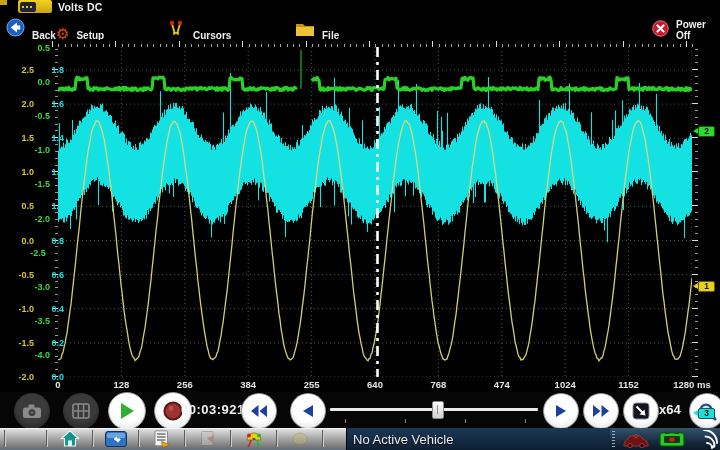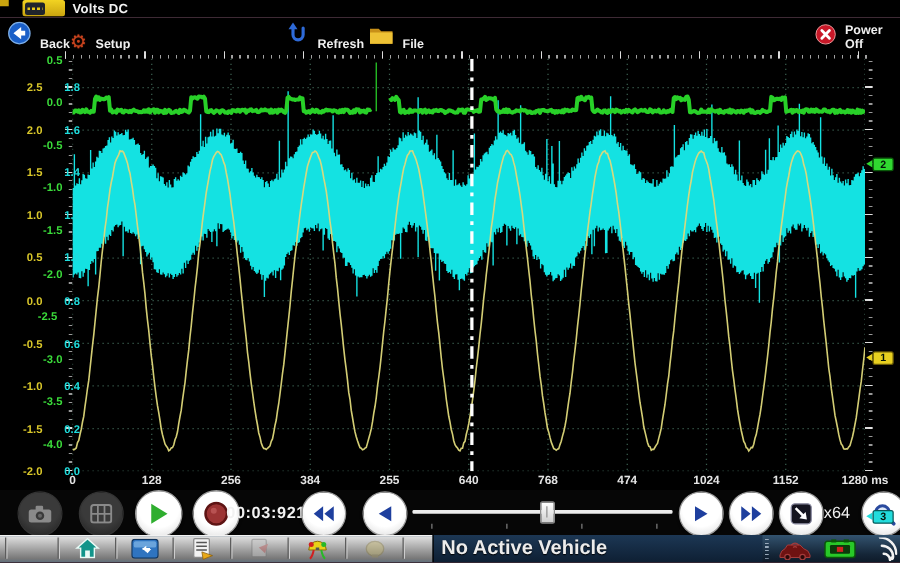--- a/index.html
+++ b/index.html
@@ -40,36 +40,36 @@
         border-bottom:3.3px solid transparent;}
   .chmark .box{position:absolute;left:0;top:0;width:17px;height:11px;border-radius:2px;border:1px solid #061;
         box-sizing:border-box;font-size:8.5px;font-weight:bold;color:#04140a;text-align:center;line-height:9px;}
   
   .controlbar{position:absolute;left:0;top:392px;width:720px;height:36px;background:#060606;}
   .cbtn{position:absolute;border-radius:50%;display:flex;align-items:center;justify-content:center;cursor:pointer;}
   .cbtn.white{background:radial-gradient(circle at 50% 35%,#ffffff 0 55%,#d8d8d8 100%);border:1px solid #9a9a9a;
         box-shadow:0 1px 2px rgba(0,0,0,.8);}
   .cbtn.dark{background:radial-gradient(circle at 50% 35%,#3a3a3a 0 55%,#1e1e1e 100%);border:1px solid #333;}
   .time{position:absolute;left:181px;top:10px;font-size:13px;font-weight:bold;color:#f2f2f2;letter-spacing:.5px;}
-  .zoomfactor{position:absolute;left:659px;top:10px;font-size:13px;font-weight:normal;color:#f2f2f2;}
+  .zoomfactor{position:absolute;left:659px;top:10px;font-size:13px;font-weight:bold;color:#f2f2f2;}
   .slider-track{position:absolute;left:330px;top:16px;width:208px;height:3px;background:#ececec;border-radius:1px;cursor:pointer;}
   .slider-thumb{position:absolute;left:432px;top:9px;width:10px;height:16px;background:linear-gradient(#ffffff,#cfcfcf);
         border:1px solid #8a8a8a;border-radius:2px;cursor:grab;}
   .slider-thumb:after{content:"";position:absolute;left:4px;top:3px;width:1px;height:9px;background:#909090;}
   .slider-tick{position:absolute;top:27px;width:1px;height:4px;background:#7d7d7d;}
   
   .taskbar{position:absolute;left:0;top:428px;width:720px;height:22px;
         background:linear-gradient(#33536f,#152638 70%,#0d1a28);}
   .taskbar .grayzone{position:absolute;left:0;top:0;width:346px;height:22px;
         background:linear-gradient(#e0e0e0,#a8a8a8 45%,#787878 85%,#5f6e7c);border-top:1px solid #f2f2f2;box-sizing:border-box;}
   .tk-btn{position:absolute;top:1px;width:40px;height:19px;display:flex;align-items:center;justify-content:center;cursor:pointer;}
   .tk-sep{position:absolute;top:2px;width:1px;height:17px;background:#5c5c5c;box-shadow:1px 0 0 #cdcdcd;}
   .veh-panel{position:absolute;left:346px;top:0;width:264px;height:22px;background:linear-gradient(#1c3754,#0e1f33);
         border-left:1px solid #000;box-sizing:border-box;display:flex;align-items:center;}
-  .veh-panel span{font-size:16px;font-weight:bold;color:#ececec;padding-left:6px;text-shadow:0 1px 1px #000;}
+  .veh-panel span{font-size:13px;font-weight:normal;color:#ececec;padding-left:6px;text-shadow:0 1px 1px #000;}
   .tk-status{position:absolute;top:2px;height:19px;display:flex;align-items:center;justify-content:center;}
   .tk-dots{position:absolute;left:612px;top:3px;width:3px;height:16px;
         background:repeating-linear-gradient(0deg,#9ab 0 1px,transparent 1px 3px);}
 </style>
 </head>
 <body>
 
 <div id="screen">
 
   <div class="titlebar">
@@ -87,28 +87,32 @@
             <circle cx="10" cy="10" r="9" fill="#1a5fc8" stroke="#7fb0e8" stroke-width="1"></circle>
             <path d="M11.5 4.8 L5 10 L11.5 15.2 V12 h3.4 V8 h-3.4 Z" fill="#fff"></path>
           </svg>
       </span>
       <span class="lbl">Back</span>
     </div>
     <div class="tb-item" style="left:56px">
       <span class="gear">⚙</span>
       <span class="lbl">Setup</span>
     </div>
-    <div class="tb-item" style="left:229px">
+    <div class="tb-item" style="left:166px">
       <span>
-        <svg width="18" height="20" viewBox="0 0 20 20">
-            <path d="M6 5 v7 a4.5 4.5 0 0 0 9 0 V6" fill="none" stroke="#2e6ad8" stroke-width="2.8" stroke-linecap="round"></path>
-            <polygon points="6,1 10,7 2,7" fill="#2e6ad8"></polygon>
+        <svg width="20" height="18" viewBox="0 0 20 18">
+            <line x1="6" y1="5" x2="9" y2="15" stroke="#e8c818" stroke-width="1.8"></line>
+            <line x1="14" y1="5" x2="11" y2="15" stroke="#e8c818" stroke-width="1.8"></line>
+            <polygon points="7.5,16.5 10.8,13.5 7,13" fill="#e8c818"></polygon>
+            <polygon points="12.5,16.5 9.2,13.5 13,13" fill="#e8c818"></polygon>
+            <circle cx="6" cy="4" r="2.2" fill="#d02020"></circle>
+            <circle cx="14" cy="4" r="2.2" fill="#d02020"></circle>
           </svg>
       </span>
-      <span class="lbl">Refresh</span>
+      <span class="lbl">Cursors</span>
     </div>
     <div class="tb-item" style="left:295px">
       <span>
         <svg width="20" height="16" viewBox="0 0 20 16">
             <path d="M1 3 h7 l2 2 h9 v10 H1 Z" fill="#c89018"></path>
             <path d="M1 6 h18 v9 H1 Z" fill="#eec235"></path>
           </svg>
       </span>
       <span class="lbl">File</span>
     </div>

